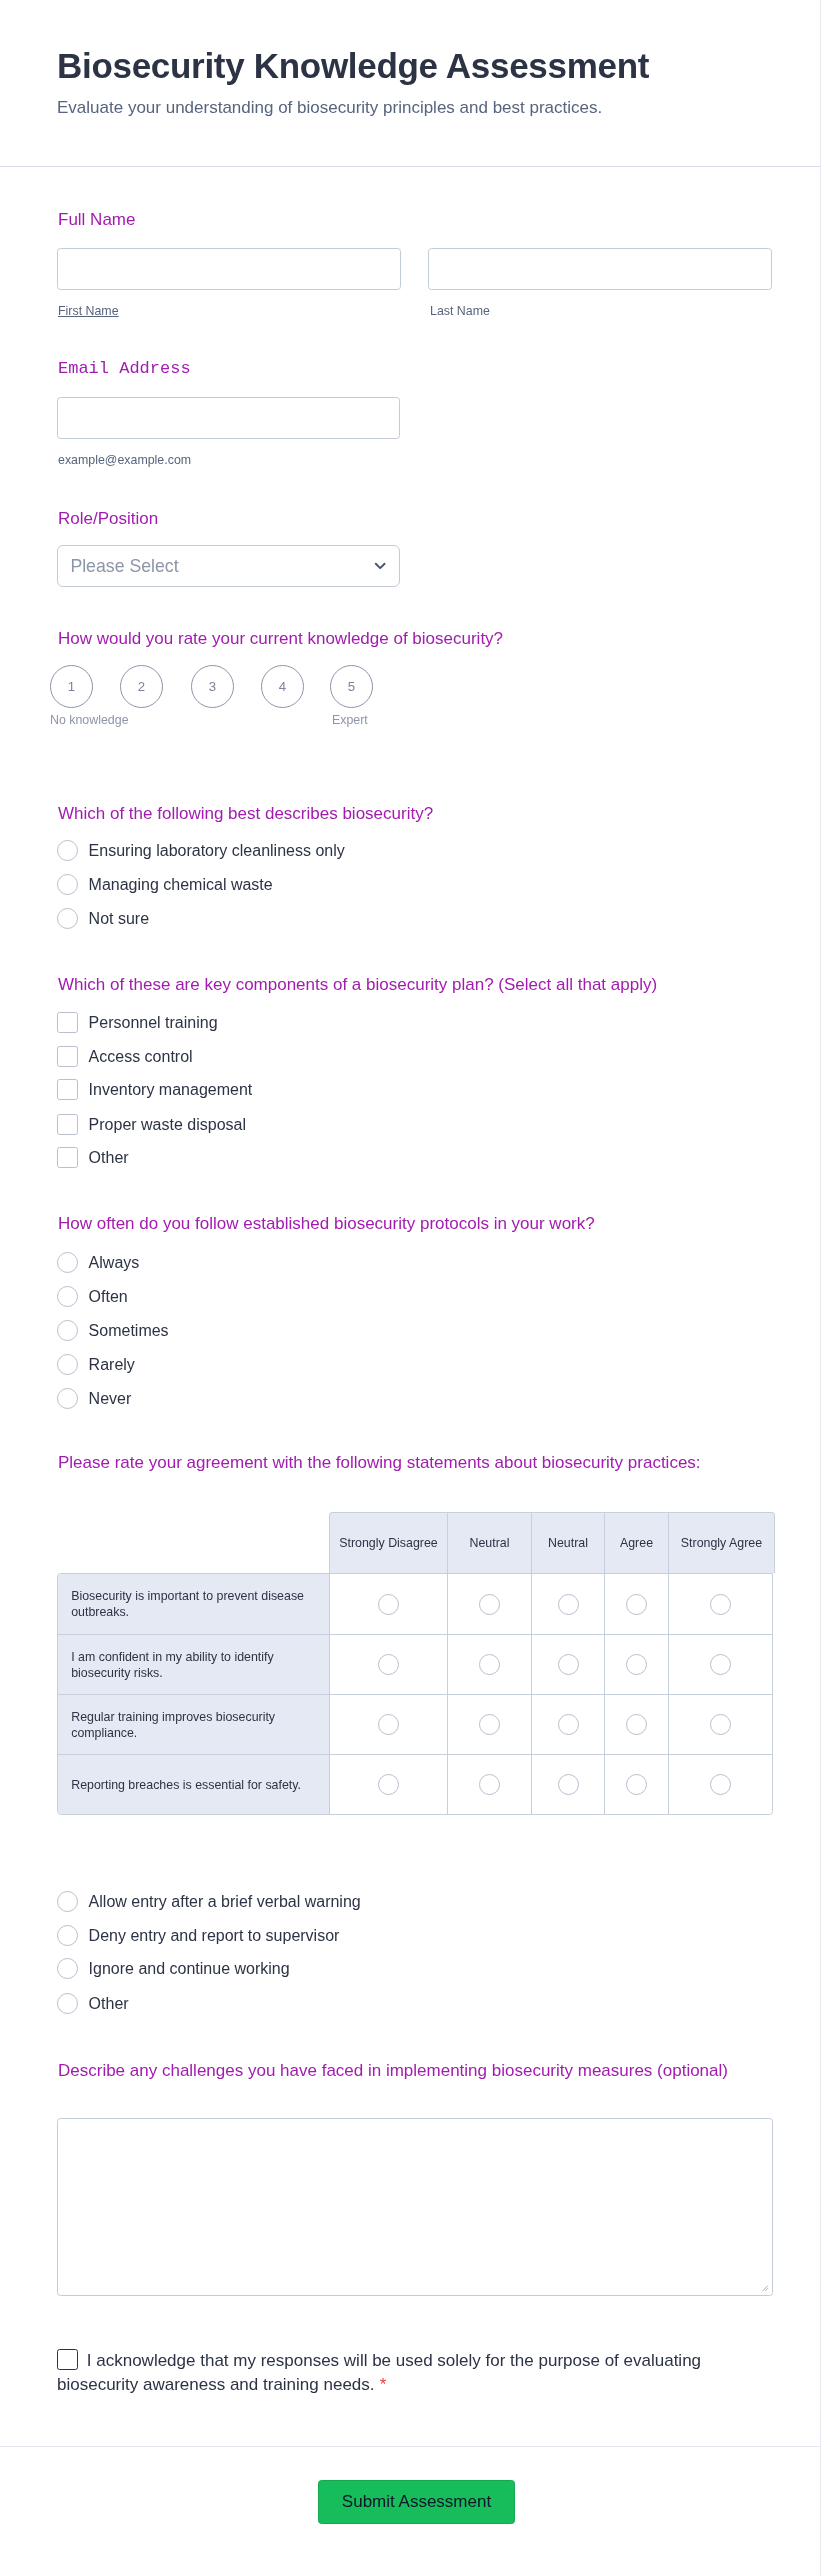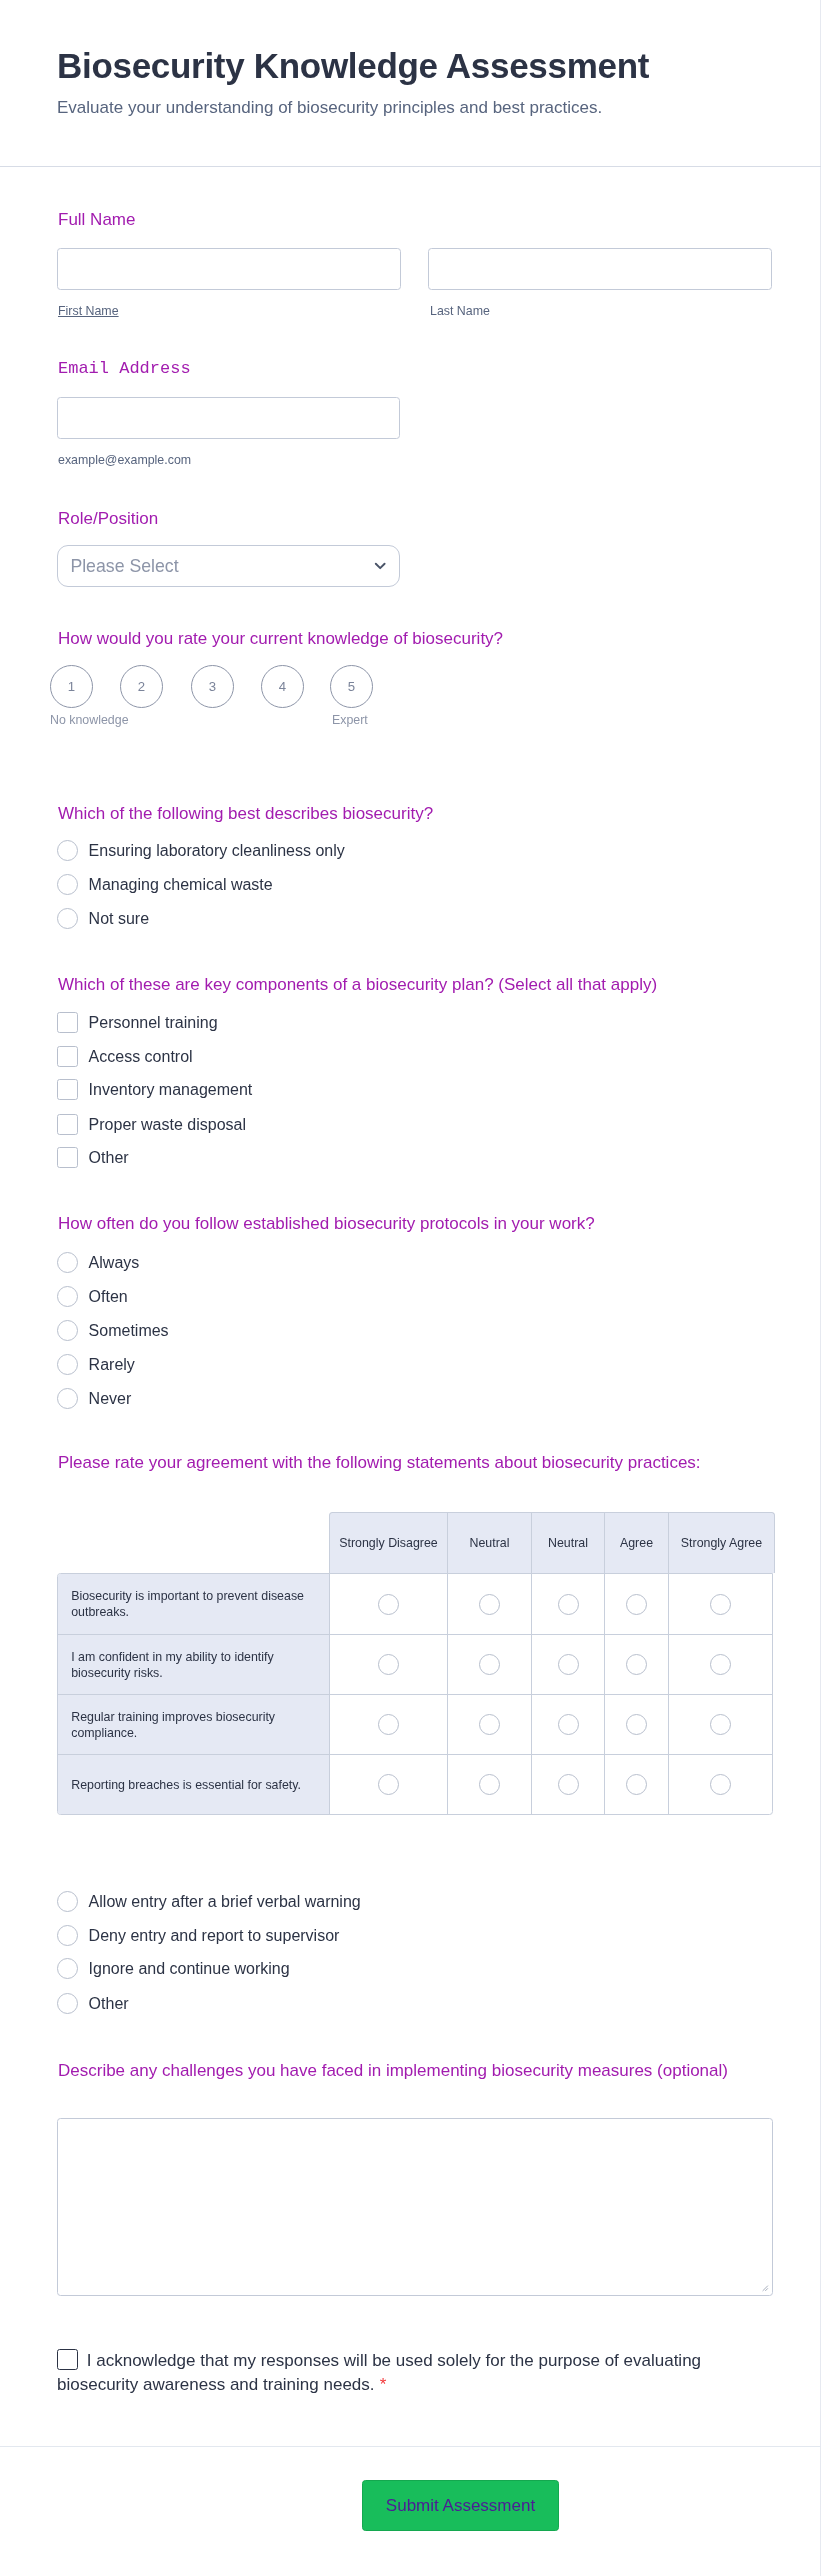--- a/index.html
+++ b/index.html
@@ -9,21 +9,21 @@
   .abs { position: absolute; }
 
   .title { left: 57px; top: 46px; font-size: 35px; font-weight: 700; color: #2c3345; letter-spacing: -0.3px; white-space: nowrap; }
   .subtitle { left: 57px; top: 98px; font-size: 17px; color: #57647e; white-space: nowrap; }
   .hdivider { left: 0; width: 821px; height: 0.9px; background: #d7dce6; }
 
   .label { font-size: 17px; color: #a21caf; white-space: nowrap; }
   .sublabel { font-size: 12.4px; color: #57647e; white-space: nowrap; }
   .input { border: 0.9px solid #c3cad8; border-radius: 3.5px; background: #fff; }
 
-  .select { border: 0.9px solid #c3cad8; border-radius: 11px; background: #fff; display: flex; align-items: center; justify-content: space-between; padding: 0 12.4px; }
+  .select { border: 0.9px solid #c3cad8; border-radius: 6px; background: #fff; display: flex; align-items: center; justify-content: space-between; padding: 0 12.4px; }
   .select .ph { font-size: 17.7px; color: #8d95a8; }
   .select .chev { width: 12.4px; height: 8.8px; }
 
   .rate-circle { width: 43px; height: 43px; border: 0.9px solid #8d95a8; border-radius: 50%; display: flex; align-items: center; justify-content: center; font-size: 13.2px; color: #7b849a; background: #fff; }
   .rate-cap { font-size: 12.4px; color: #8d95a8; white-space: nowrap; }
 
   .opt { display: flex; align-items: center; gap: 10.6px; height: 25px; }
   .radio { width: 21px; height: 21px; border: 0.9px solid #b8bfcd; border-radius: 50%; background: #fff; flex: none; }
   .checkbox { width: 21px; height: 21px; border: 0.9px solid #b8bfcd; border-radius: 2.6px; background: #fff; flex: none; }
   .opt-text { font-size: 16px; color: #2c3345; white-space: nowrap; }
@@ -40,21 +40,21 @@
   .m-row .rc:nth-child(2) { border-left: none; }
   .m-radio { width: 21px; height: 21px; border: 0.9px solid #b8bfcd; border-radius: 50%; background: #fff; }
 
   .textarea { border: 0.9px solid #c3cad8; border-radius: 3.5px; background: #fff; }
   .resize { position: absolute; right: 3.5px; bottom: 3.5px; width: 8.8px; height: 8.8px; }
 
   .ack { left: 57px; top: 2349px; width: 689px; font-size: 17px; line-height: 24px; color: #2c3345; }
   .ack-box { display: inline-block; width: 21px; height: 21px; border: 1.8px solid #2c3345; border-radius: 2.6px; vertical-align: -4.4px; margin-right: 8.8px; background: #fff; }
   .req { color: #f23a3c; margin-left: 5.3px; }
 
-  .submit { left: 318px; top: 2480px; width: 197px; height: 51px; background: #18bd5b; border: 0.9px solid #14a84f; border-radius: 3.5px; color: #4c1d95; font-size: 17px; display: flex; align-items: center; justify-content: center; white-space: nowrap; margin-left: 44px; }
+  .submit { left: 318px; top: 2480px; width: 197px; height: 44px; background: #18bd5b; border: 0.9px solid #14a84f; border-radius: 3.5px; color: #0f172a; font-size: 17px; display: flex; align-items: center; justify-content: center; white-space: nowrap; }
 </style>
 </head>
 <body>
 
 <div class="page">
 
   <h1 class="abs title">Biosecurity Knowledge Assessment</h1>
   <p class="abs subtitle">Evaluate your understanding of biosecurity principles and best practices.</p>
   <div class="abs hdivider" style="top:166px;"></div>
 

